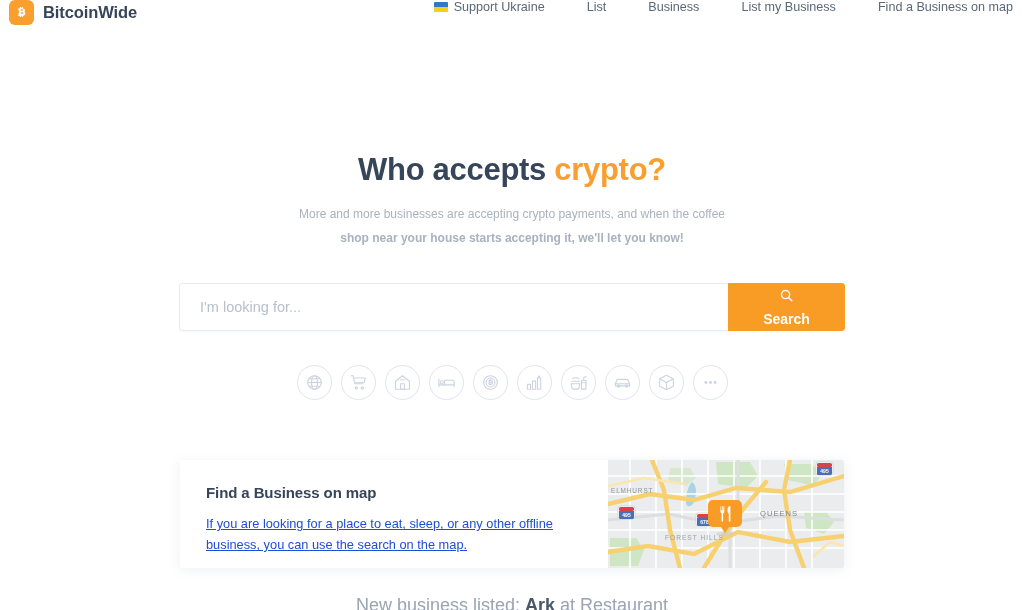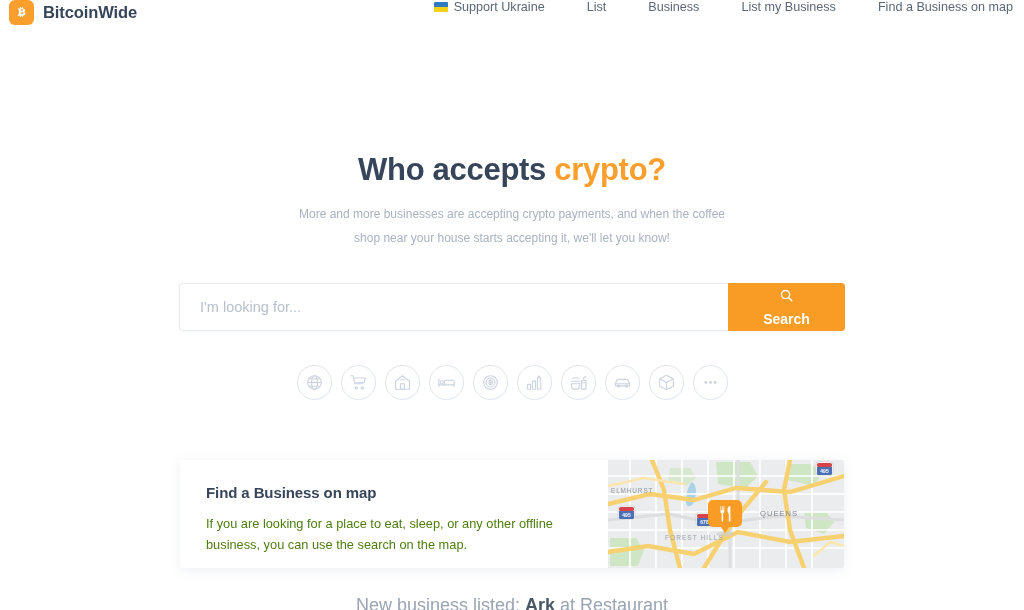--- a/index.html
+++ b/index.html
@@ -99,21 +99,21 @@
   }
   .hero-title .accent { color: #fa9f2e; }
 
   .hero-sub {
     margin-top: 14px;
     font-size: 12px;
     line-height: 24px;
     color: #a9b2bf;
     font-weight: normal;
   }
-  .hero-sub .l2 { display: block; }
+  .hero-sub .l2 { display: block; font-weight: bold; }
 
   
   .search-wrap {
     margin: 33px auto 0;
     width: 666px;
     height: 48px;
     display: flex;
     border-radius: 3px;
     overflow: hidden;
     box-shadow: 0 1px 2px rgba(80, 100, 130, 0.05);
@@ -194,21 +194,22 @@
     font-size: 15px;
     font-weight: bold;
     color: #37455a;
     letter-spacing: -0.1px;
   }
 
   .card-text {
     margin-top: 12px;
     font-size: 12.8px;
     line-height: 21px;
-    color: #4d7c0f;
+    color: #1d4ed8;
+    text-decoration: underline;
   }
   .card-text .l2 { display: block; }
 
   .card-map {
     width: 236px;
     flex: none;
     position: relative;
     background: #eceff1;
     overflow: hidden;
   }

